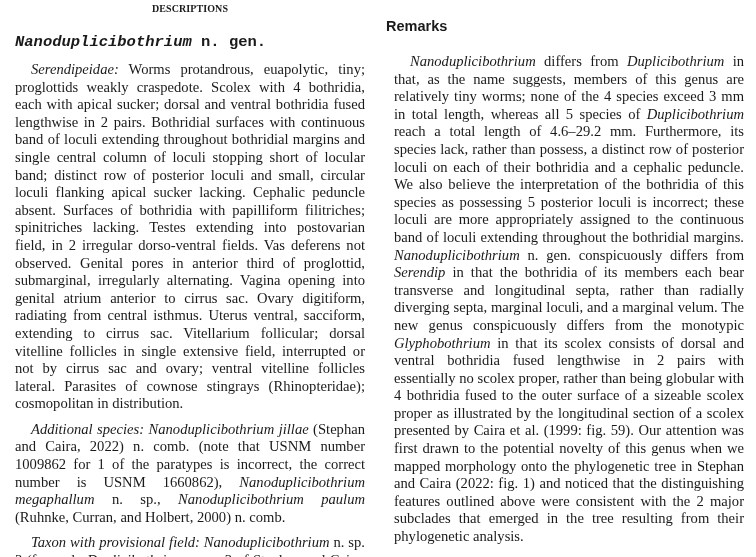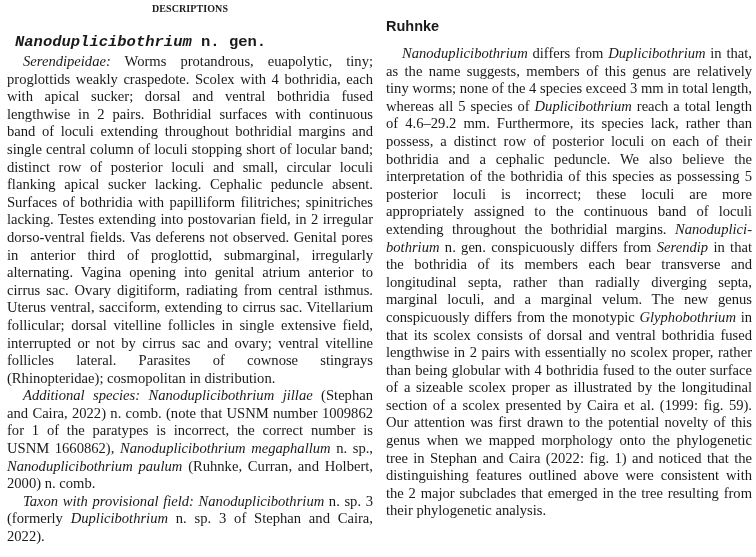--- a/index.html
+++ b/index.html
@@ -65,21 +65,21 @@
       left: 0;
       width: 366px;
       font-size: 14.6px;
       line-height: 17.6px;
       text-align: justify;
       hyphens: manual;
     }
     .left-body { top: 53px; }
     .right-body { top: 45px; }
     .body-text p {
-      margin: 0;
+      margin: 8px;
       text-indent: 16px;
     }
     .it { font-style: italic; }
   </style>
 </head>
 <body>
 
 <div class="col col-left">
   <h2 class="section-title">DESCRIPTIONS</h2>
   <h3 class="genus-heading"><span class="it">Nanoduplicibothrium</span><span> n. gen.</span></h3>
@@ -89,17 +89,17 @@
 
 
     <p><span class="it">Additional species: Nanoduplicibothrium jillae</span><span> (Stephan and Caira, 2022) n. comb. (note that USNM number 1009862 for 1 of the paratypes is incorrect, the correct number is USNM 1660862), </span><span class="it">Nanoduplicibothrium megaphallum</span><span> n. sp., </span><span class="it">Nanoduplicibothrium paulum</span><span> (Ruhnke, Curran, and Holbert, 2000) n. comb.</span></p>
 
     <p><span class="it">Taxon with provisional field: Nanoduplicibothrium</span><span> n. sp. 3 (formerly </span><span class="it">Duplicibothrium</span><span> n. sp. 3 of Stephan and Caira, 2022).</span></p>
 
   </div>
 </div>
 
 <div class="col col-right">
-  <h3 class="remarks-heading">Ruhnke</h3>
+  <h3 class="remarks-heading">Remarks</h3>
   <div class="body-text right-body">
     <p><span class="it">Nanoduplicibothrium</span><span> differs from </span><span class="it">Duplicibothrium</span><span> in that, as the name suggests, members of this genus are relatively tiny worms; none of the 4 species exceed 3 mm in total length, whereas all 5 species of </span><span class="it">Duplicibothrium</span><span> reach a total length of 4.6–29.2 mm. Furthermore, its species lack, rather than possess, a distinct row of posterior loculi on each of their bothridia and a cephalic peduncle. We also believe the interpretation of the bothridia of this species as possessing 5 posterior loculi is incorrect; these loculi are more appropriately assigned to the continuous band of loculi extending throughout the bothridial margins. </span><span class="it">Nanoduplici­bothrium</span><span> n. gen. conspicuously differs from </span><span class="it">Serendip</span><span> in that the bothridia of its members each bear transverse and longitudinal septa, rather than radially diverging septa, marginal loculi, and a marginal velum. The new genus conspicuously differs from the monotypic </span><span class="it">Glyphobothrium</span><span> in that its scolex consists of dorsal and ventral bothridia fused lengthwise in 2 pairs with essentially no scolex proper, rather than being globular with 4 bothridia fused to the outer surface of a sizeable scolex proper as illustrated by the longitudinal section of a scolex presented by Caira et al. (1999: fig. 59). Our attention was first drawn to the potential novelty of this genus when we mapped morphology onto the phylogenetic tree in Stephan and Caira (2022: fig. 1) and noticed that the distinguish­ing features outlined above were consistent with the 2 major subclades that emerged in the tree resulting from their phyloge­netic analysis.</span></p>
   </div>
 </div>
 
 </body></html>

